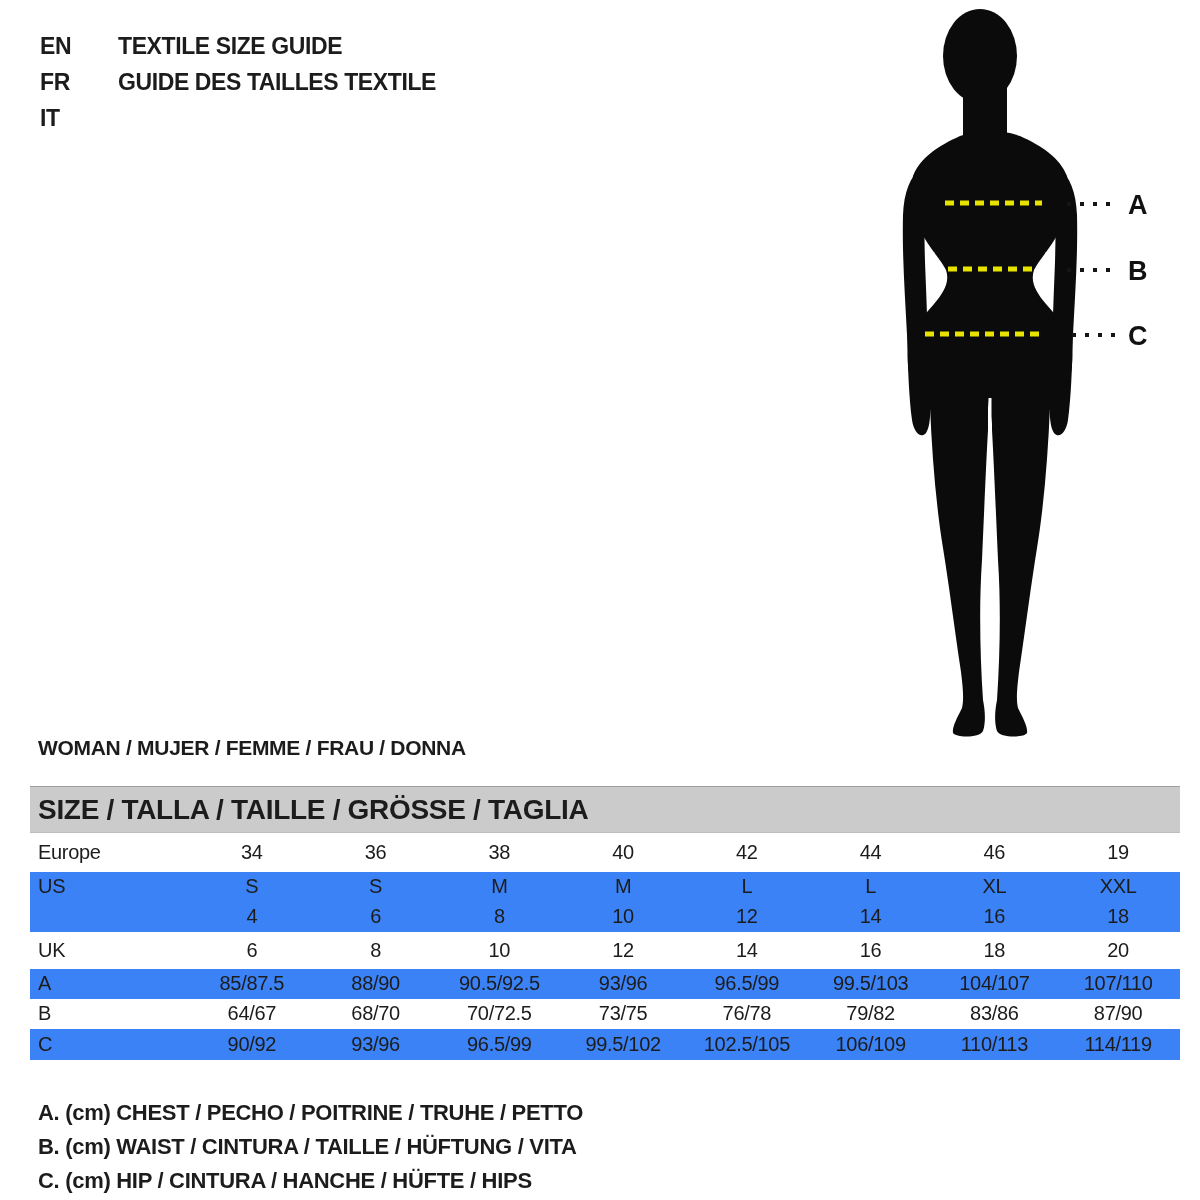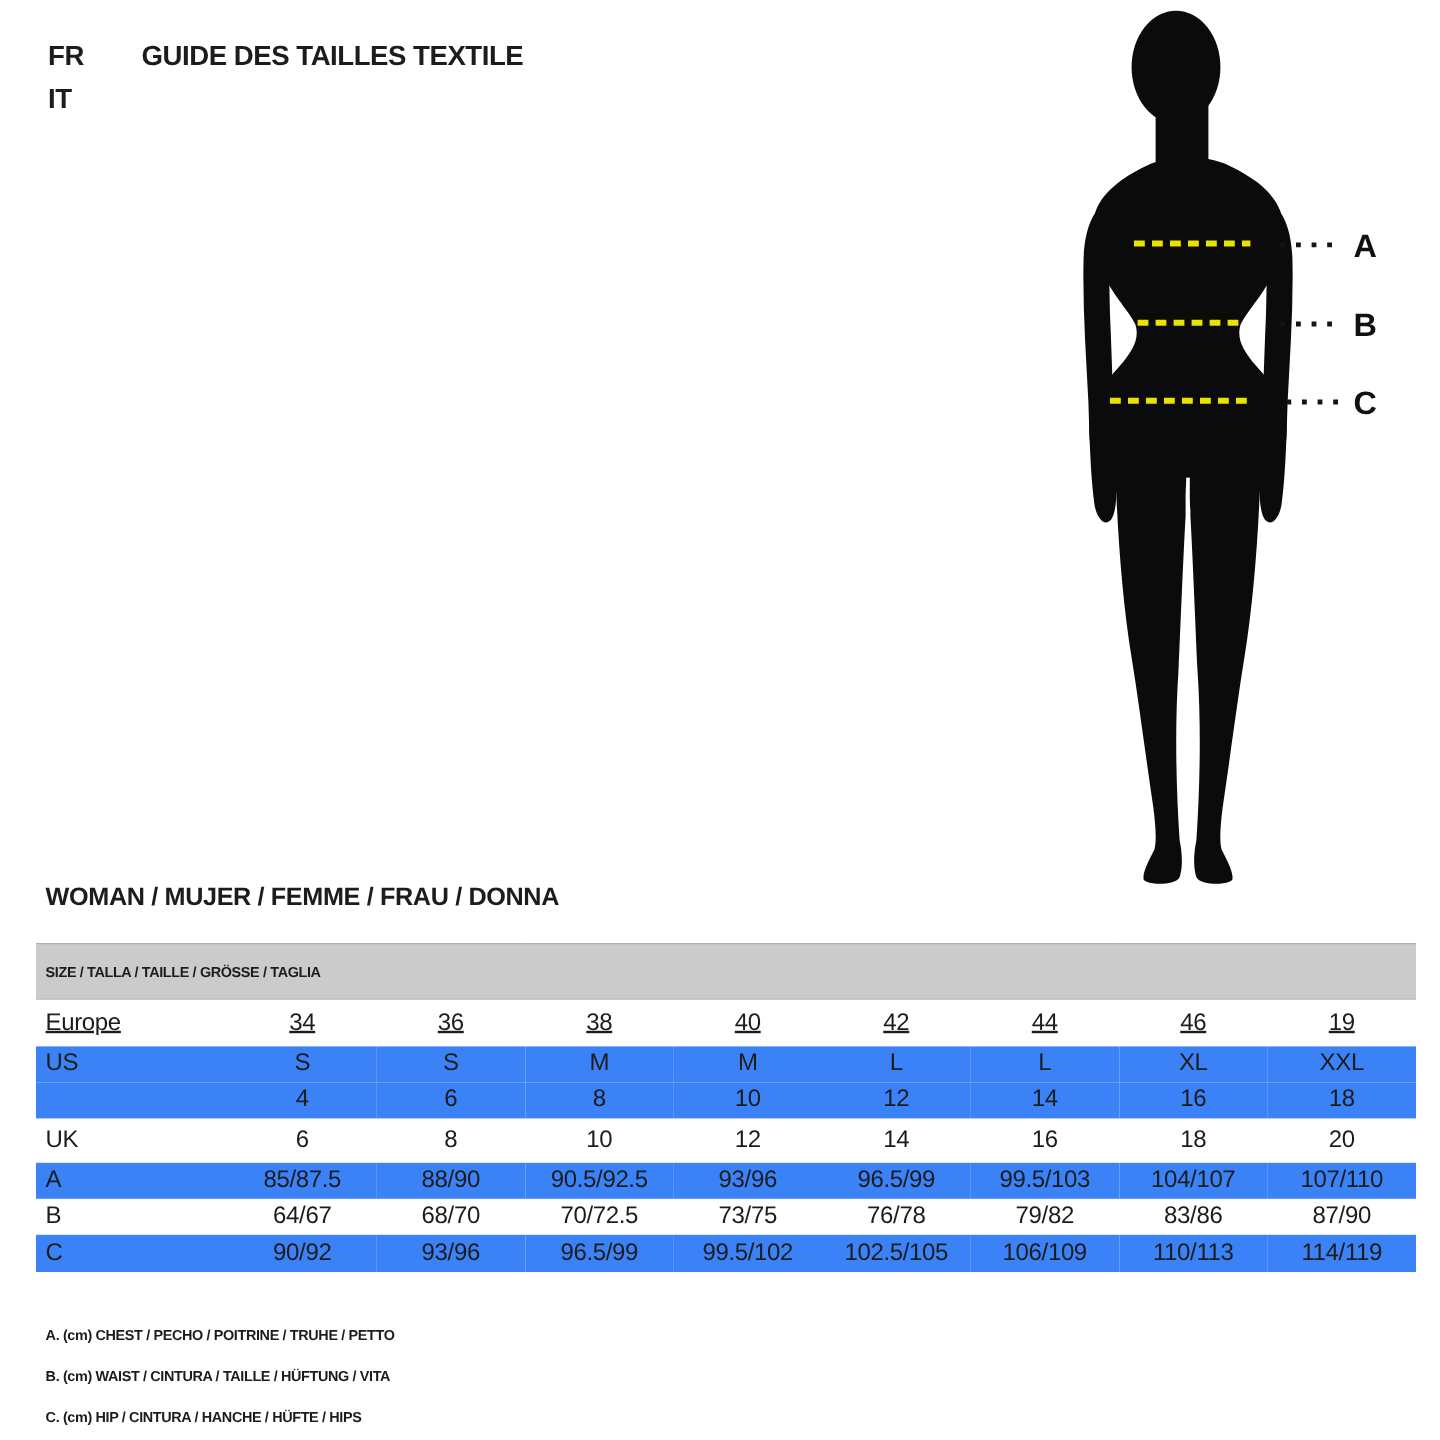--- a/index.html
+++ b/index.html
@@ -25,38 +25,42 @@
   .size-table-wrap { left:30px; top:786px; width:1150px; }
   table.size-table { width:1150px; border-collapse:collapse; table-layout:fixed; }
   table.size-table col.c-label { width:160px; }
   table.size-table td {
     font-size:20px; letter-spacing:-0.3px; text-align:center; vertical-align:middle;
     padding:0;
   }
   table.size-table td.lbl { text-align:left; padding-left:8px; }
   tr.hdr td {
     background:#cbcbcb; font-weight:bold; height:46px; text-align:left; padding-left:8px;
-    border-top:1px solid #9e9e9e; border-bottom:1px solid #bdbdbd; font-size:12px;
+    border-top:1px solid #9e9e9e; border-bottom:1px solid #bdbdbd; font-size:28px;
   }
   tr.gray td { background:#3b82f6; }
-  tr.h35 td { height:39px;text-decoration:underline; }
+  tr.h35 td { height:39px; }
   tr.h30 td { height:30px; }
   tr.h37 td { height:37px; }
   tr.h31 td { height:31px; }
 
   
   .legend-block { left:38px; top:1096px; }
-  .legend-line { font-weight:bold; font-size:12px; letter-spacing:-0.3px; line-height:34px; white-space:nowrap; }
+  .legend-line { font-weight:bold; font-size:22px; letter-spacing:-0.3px; line-height:34px; white-space:nowrap; }
 
   svg text.marker-label { font-family:"Liberation Sans", sans-serif; font-weight:bold; font-size:27px; fill:#111; }
 </style>
 </head>
 <body>
 
 <div class="abs lang-block">
+  <div class="lang-row">
+    <span class="lang-code">EN</span>
+    <span class="lang-title">TEXTILE SIZE GUIDE</span>
+  </div>
   <div class="lang-row">
     <span class="lang-code">FR</span>
     <span class="lang-title">GUIDE DES TAILLES TEXTILE</span>
   </div>
   <div class="lang-row">
     <span class="lang-code">IT</span>
   </div>
 </div>
 
 <div class="abs figure-wrap">

